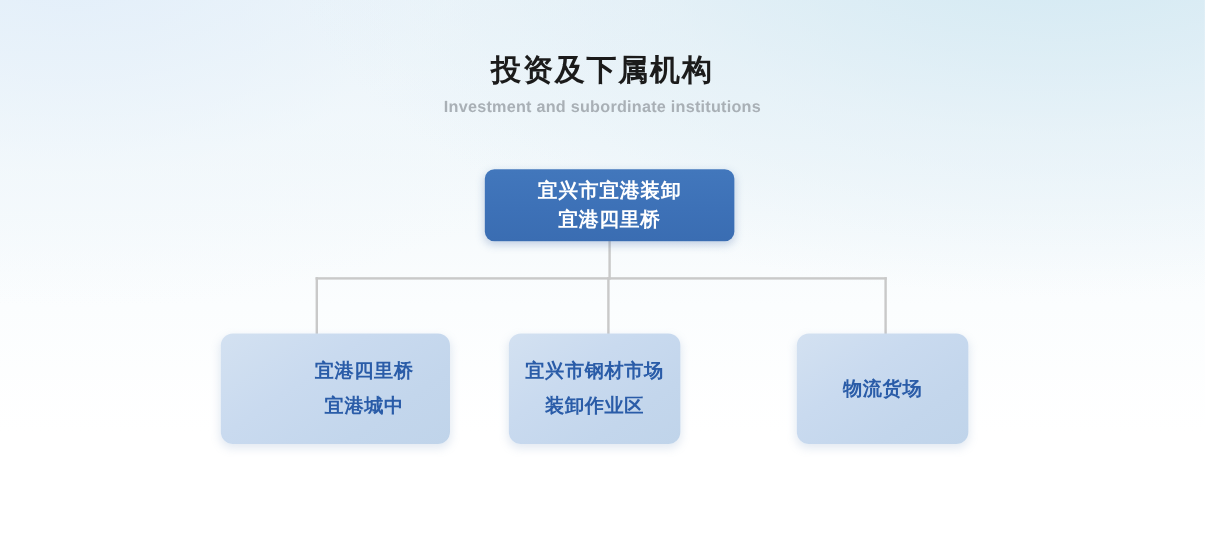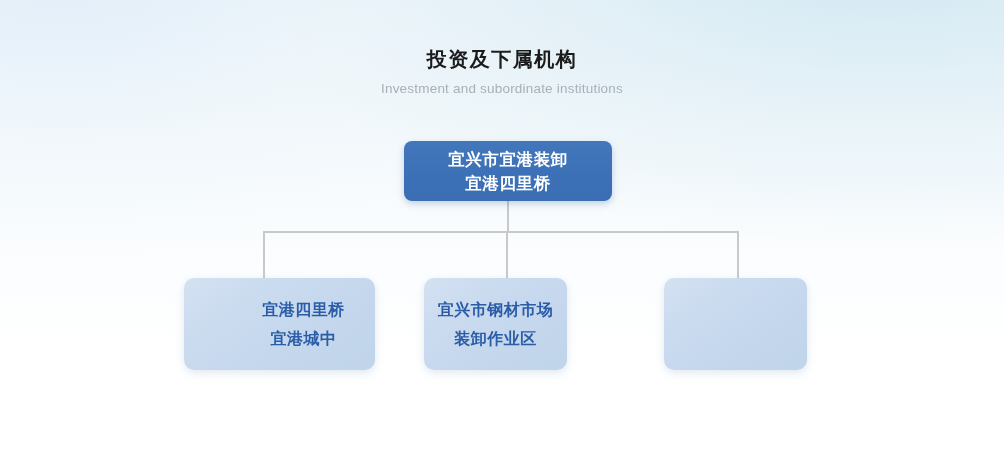--- a/index.html
+++ b/index.html
@@ -26,31 +26,31 @@
 
   
   .header {
     position: absolute;
     top: 42px;
     left: 0;
     width: 1004px;
     text-align: center;
   }
   .title {
-    font-size: 20px;
+    font-size: 25px;
     font-weight: bold;
     color: #1b1b1b;
     letter-spacing: 1.5px;
     line-height: 34px;
     white-space: nowrap;
   }
   .subtitle {
     margin-top: 4px;
     font-size: 13.5px;
-    font-weight: normal;
+    font-weight: bold;
     color: #a9b0b6;
     letter-spacing: 0.2px;
     line-height: 18px;
     white-space: nowrap;
   }
 
   
   .conn {
     position: absolute;
     background: #c9c9c9;
@@ -157,16 +157,17 @@
 
   <div class="node-child child-2">
     <div class="node-text">
       <div>宜兴市钢材市场</div>
       <div>装卸作业区</div>
     </div>
   </div>
 
   <div class="node-child child-3">
     <div class="node-text">
+      <div>物流货场</div>
     </div>
   </div>
 
 </div>
 
 </body></html>

